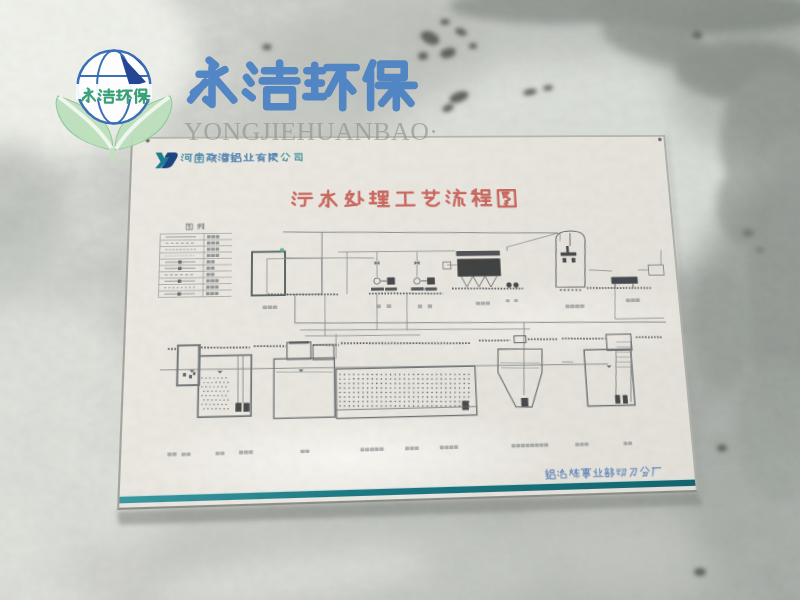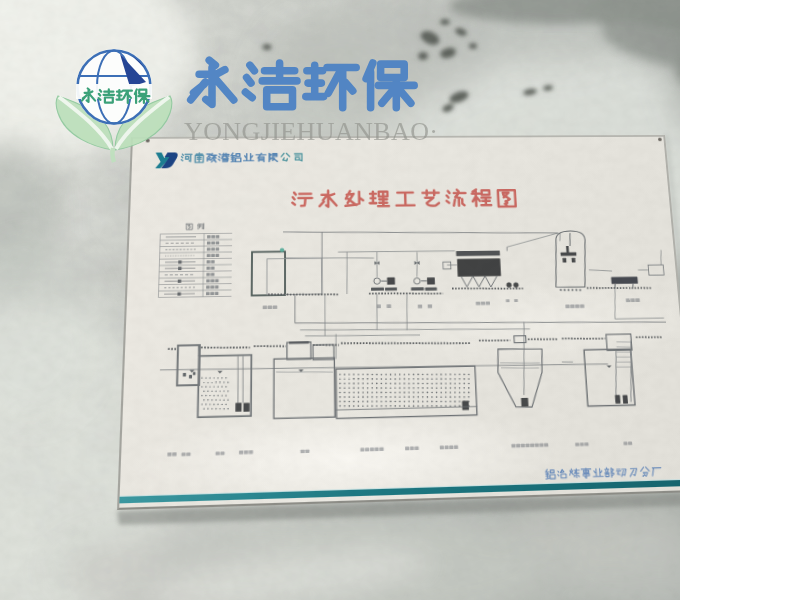--- a/index.html
+++ b/index.html
@@ -1,16 +1,16 @@
 <!DOCTYPE html>
 <html><head><meta charset="utf-8">
 <style>
 html,body{margin:0;padding:0;}
 body{width:800px;height:600px;overflow:hidden;font-family:"Liberation Sans",sans-serif;}
-#scene{position:relative;width:680px;height:600px;background:#be185d;overflow:hidden;}
+#scene{position:relative;width:800px;height:600px;background:#be185d;overflow:hidden;}
 #wall{position:absolute;inset:0;}
 #board{position:absolute;left:0;top:0;width:560px;height:372px;transform-origin:0 0;
   transform:matrix3d(1.00181106,0.00622158,0,0.00007254,-0.06380288,0.88862046,0,-0.00022366,0,0,1,0,131.000000,137.000000,0,1);
   background:radial-gradient(300px 70px at 220px 330px, rgba(253,251,246,0.85), rgba(253,251,246,0) 70%),radial-gradient(260px 60px at 420px 200px, rgba(250,248,242,0.5), rgba(250,248,242,0) 75%),linear-gradient(115deg,#edeae3 0%,#e9e7e0 45%,#e3e1da 100%);}
 #frame{position:absolute;inset:0;border:2.5px solid #a6a6a0;border-top-color:#b8b8b2;border-bottom-color:#8e8e88;border-right-color:#b2b2ac;box-sizing:border-box;z-index:5;}
 #board .inner{position:absolute;inset:0;}
 #stripe{position:absolute;left:0;right:0;top:360px;height:5.5px;background:linear-gradient(90deg,#3d9aa2,#1e7a84 40%,#15656e);}
 #stripe2{position:absolute;left:0;right:0;top:359px;height:1.5px;background:#bfe0e2;opacity:.7;}
 #coltext{position:absolute;left:23px;top:15px;width:400px;height:22px;filter:blur(0.35px);}
 #wm{position:absolute;left:0;top:0;}

